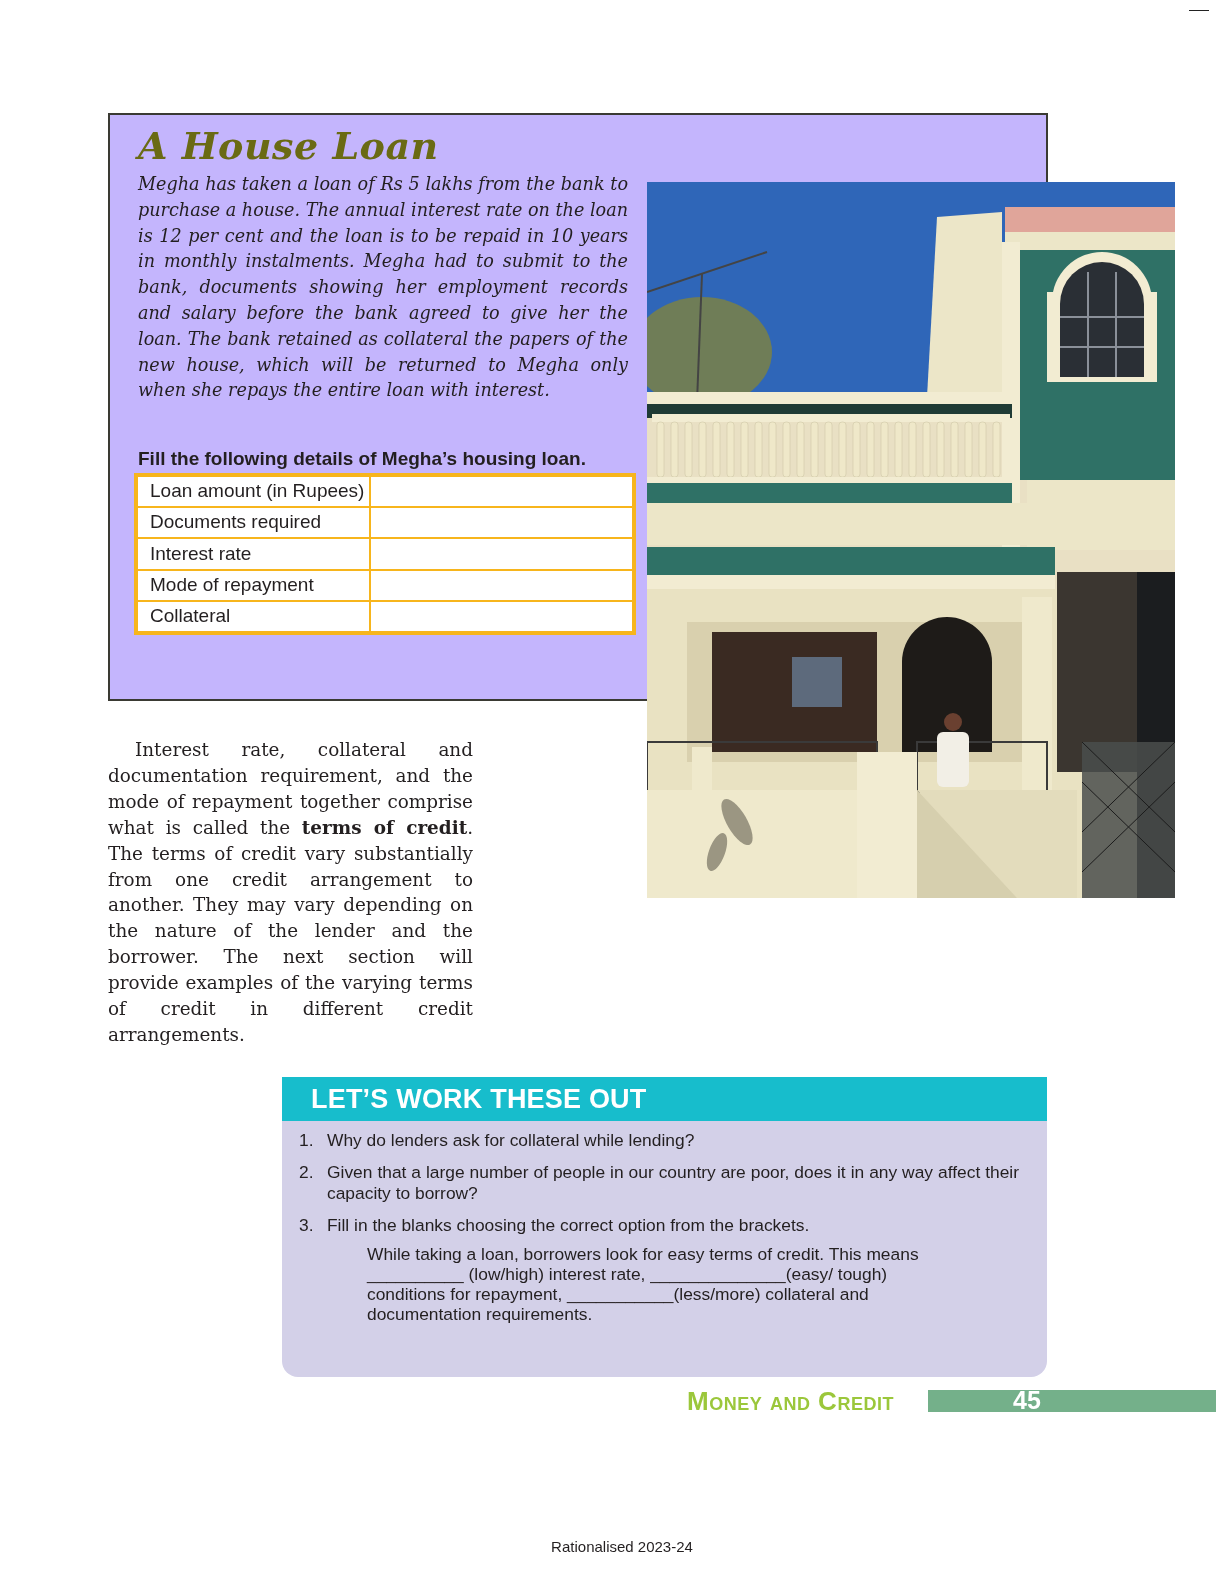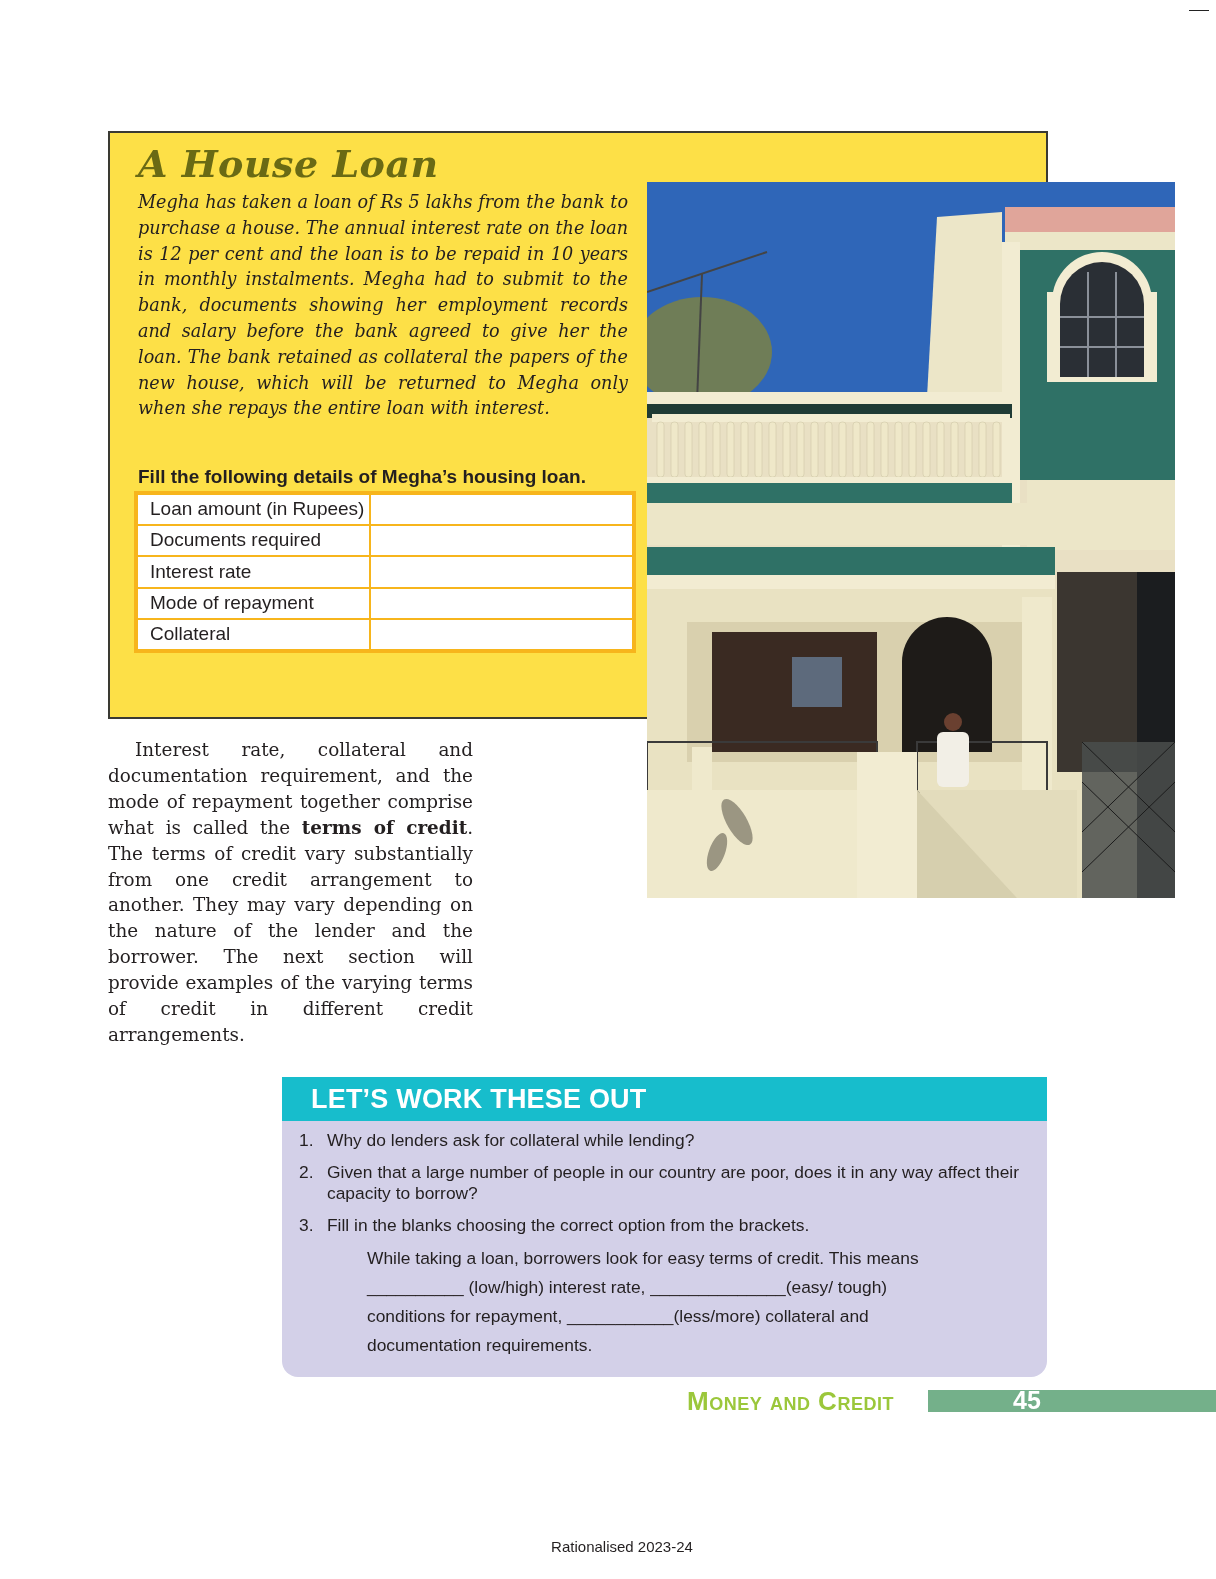--- a/index.html
+++ b/index.html
@@ -3,22 +3,22 @@
   <meta charset="utf-8">
   <style>
     * { box-sizing: border-box; margin: 0; padding: 0; }
     html, body { width: 1216px; height: 1579px; background: #ffffff; overflow: hidden; }
     body { position: relative; font-family: "Liberation Serif", serif; color: #231f20; }
 
     .corner-mark { position: absolute; left: 1189px; top: 10px; width: 20px; height: 1px; background: #222; }
 
     
     .loan-box {
-      position: absolute; left: 108px; top: 131px; width: 940px; height: 588px;
-      background: #fde047; border: 2px solid #3a3a33;
+      position: absolute; left: 108px; top: 113px; width: 940px; height: 588px;
+      background: #c4b5fd; border: 2px solid #3a3a33;
     }
     .loan-title {
       position: absolute; left: 28px; top: 8px;
       font-family: "DejaVu Serif", serif; font-style: italic; font-weight: bold;
       font-size: 38px; color: #6a6a14; letter-spacing: 0.5px;
     }
     .loan-story {
       position: absolute; left: 28px; top: 57px; width: 490px;
       font-family: "DejaVu Serif", serif; font-style: italic; font-size: 17.6px;
       line-height: 25.8px; text-align: justify; color: #231f20;
@@ -55,21 +55,21 @@
     .work-box { position: absolute; left: 282px; top: 1077px; width: 765px; height: 300px; background: #d3d0e8; border-radius: 16px; }
     .work-header {
       height: 44px; background: #17bdcc; color: #ffffff;
       font-family: "Liberation Sans", sans-serif; font-weight: bold; font-size: 27px;
       padding: 7px 0 0 29px; letter-spacing: 0.2px;
     }
     .work-list { font-family: "Liberation Sans", sans-serif; font-size: 17.4px; color: #231f20; padding: 9px 28px 0 17px; }
     .work-item { display: flex; margin-bottom: 11px; line-height: 21px; }
     .work-item .num { width: 28px; flex: none; }
     .work-item .txt { flex: 1; text-align: justify; }
-    .work-fill { padding-left: 68px; line-height: 29px; margin-top: -3px; width: 660px; }
+    .work-fill { padding-left: 68px; line-height: 20px; margin-top: -3px; width: 660px; }
 
     
     .footer-bar { position: absolute; left: 928px; top: 1390px; width: 288px; height: 22px; background: #74b08a; }
     .footer-title {
       position: absolute; left: 687px; top: 1386px;
       font-family: "Liberation Sans", sans-serif; font-weight: bold; font-size: 26px;
       color: #9bc73b; font-variant: small-caps; letter-spacing: 0.5px; text-align: center;
     }
     .page-num {
       position: absolute; left: 1013px; top: 1386px;

